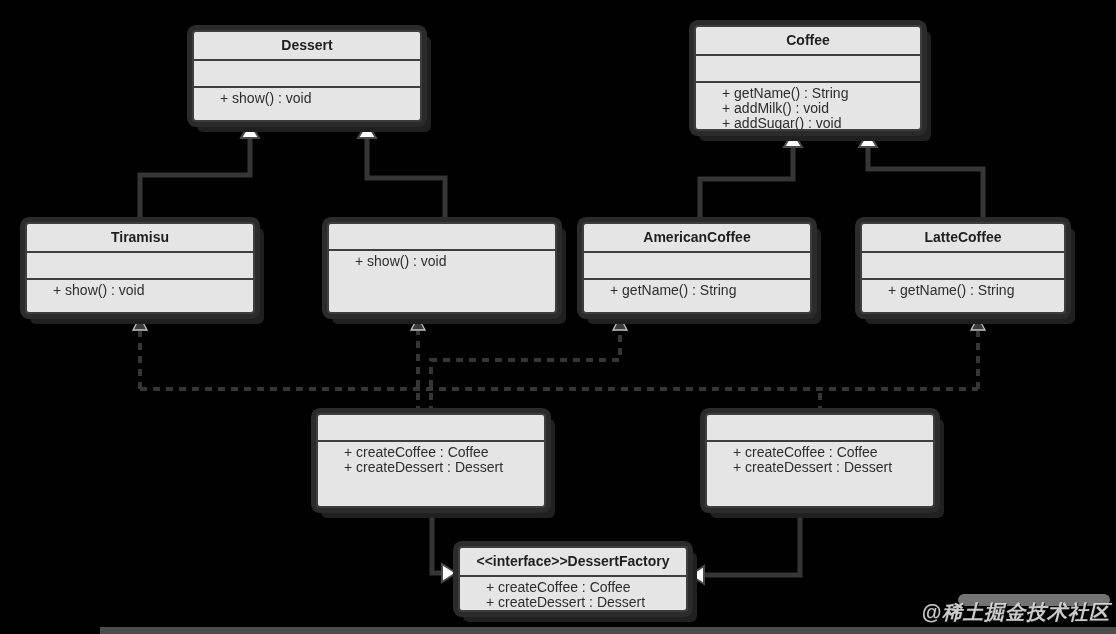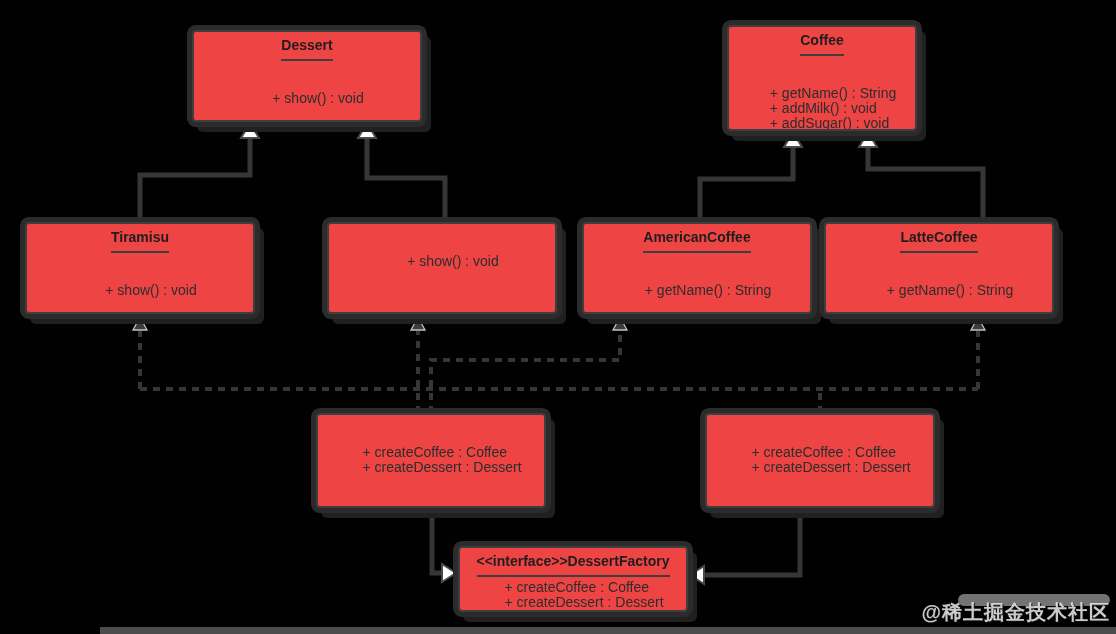--- a/index.html
+++ b/index.html
@@ -6,38 +6,38 @@
   html,body { width:1116px; height:634px; }
   body { position:relative; background:#010101; overflow:hidden;
          font-family:"Liberation Sans", sans-serif; }
   .stage { position:absolute; inset:0; }
   svg.edges { position:absolute; left:0; top:0; z-index:1; }
   .edge { fill:none; stroke:#363636; stroke-width:5; }
   .edge.dashed { stroke-dasharray:7 6; stroke-width:4; }
   .tri-hollow { fill:#ffffff; stroke:#4a4a4a; stroke-width:2; }
   .tri-dep { fill:#3c3c3c; stroke:#c4c4c4; stroke-width:1.3; }
 
-  .uml-box { position:absolute; z-index:2; background:#ef4444;
+  .uml-box { position:absolute; z-index:2; background:#e5e5e5;
     border:2px solid #3e3e3e; border-radius:4px;
     box-shadow:0 0 0 5px #2b2b2b, 7px 8px 0 2px #202020;
-    display:flex; flex-direction:column; overflow:hidden;align-items:center; }
+    display:flex; flex-direction:column; overflow:hidden; }
   .uml-title { flex:0 0 27px; line-height:27px; text-align:center;
     font-weight:bold; font-size:14px; color:#1e1e1e;
     border-bottom:2px solid #3e3e3e; white-space:nowrap; }
   .uml-attrs { flex:0 0 27px; border-bottom:2px solid #3e3e3e; }
   .uml-methods { flex:1 1 auto; padding:3px 4px 0 26px; overflow:hidden; }
   .uml-methods .m { font-size:14px; line-height:15px; color:#2d2d2d; white-space:nowrap; }
 
   .bottom-bar { position:absolute; z-index:3; left:100px; right:0; bottom:0;
     height:7px; background:#4c4c4c; }
   .wm-band { position:absolute; z-index:4; left:958px; top:594px; width:152px;
     height:12px; background:rgba(255,255,255,0.45); border-radius:6px; }
   .watermark { position:absolute; z-index:5; right:6px; bottom:8px;
     font-size:20px; font-weight:bold; letter-spacing:1px;
-    color:rgba(230,230,230,0.88); text-shadow:1px 1px 0 #111; }
+    color:rgba(230,230,230,0.88); text-shadow:1px 1px 0 #111;font-style:italic; }
 </style>
 </head>
 <body>
 
 <div class="stage">
 
   <svg class="edges" width="1116" height="634" viewBox="0 0 1116 634">
 
     <path class="edge" d="M140 222 V175 H250 V139"></path>
 
@@ -72,21 +72,21 @@
   </svg>
 
   <div class="uml-box" style="left:192px;top:30px;width:230px;height:92px">
     <div class="uml-title">Dessert</div>
     <div class="uml-attrs"></div>
     <div class="uml-methods">
       <div class="m">+ show() : void</div>
     </div>
   </div>
 
-  <div class="uml-box" style="left:727px;top:25px;width:190px;height:106px">
+  <div class="uml-box" style="left:694px;top:25px;width:228px;height:106px">
     <div class="uml-title">Coffee</div>
     <div class="uml-attrs"></div>
     <div class="uml-methods">
       <div class="m">+ getName() : String</div>
       <div class="m">+ addMilk() : void</div>
       <div class="m">+ addSugar() : void</div>
     </div>
   </div>
 
   <div class="uml-box" style="left:25px;top:222px;width:230px;height:92px">
@@ -105,21 +105,21 @@
   </div>
 
   <div class="uml-box" style="left:582px;top:222px;width:230px;height:92px">
     <div class="uml-title">AmericanCoffee</div>
     <div class="uml-attrs"></div>
     <div class="uml-methods">
       <div class="m">+ getName() : String</div>
     </div>
   </div>
 
-  <div class="uml-box" style="left:824px;top:222px;width:230px;height:92px">
+  <div class="uml-box" style="left:860px;top:222px;width:206px;height:92px">
     <div class="uml-title">LatteCoffee</div>
     <div class="uml-attrs"></div>
     <div class="uml-methods">
       <div class="m">+ getName() : String</div>
     </div>
   </div>
 
   <div class="uml-box" style="left:316px;top:413px;width:230px;height:95px">
     <div class="uml-attrs"></div>
     <div class="uml-methods">

